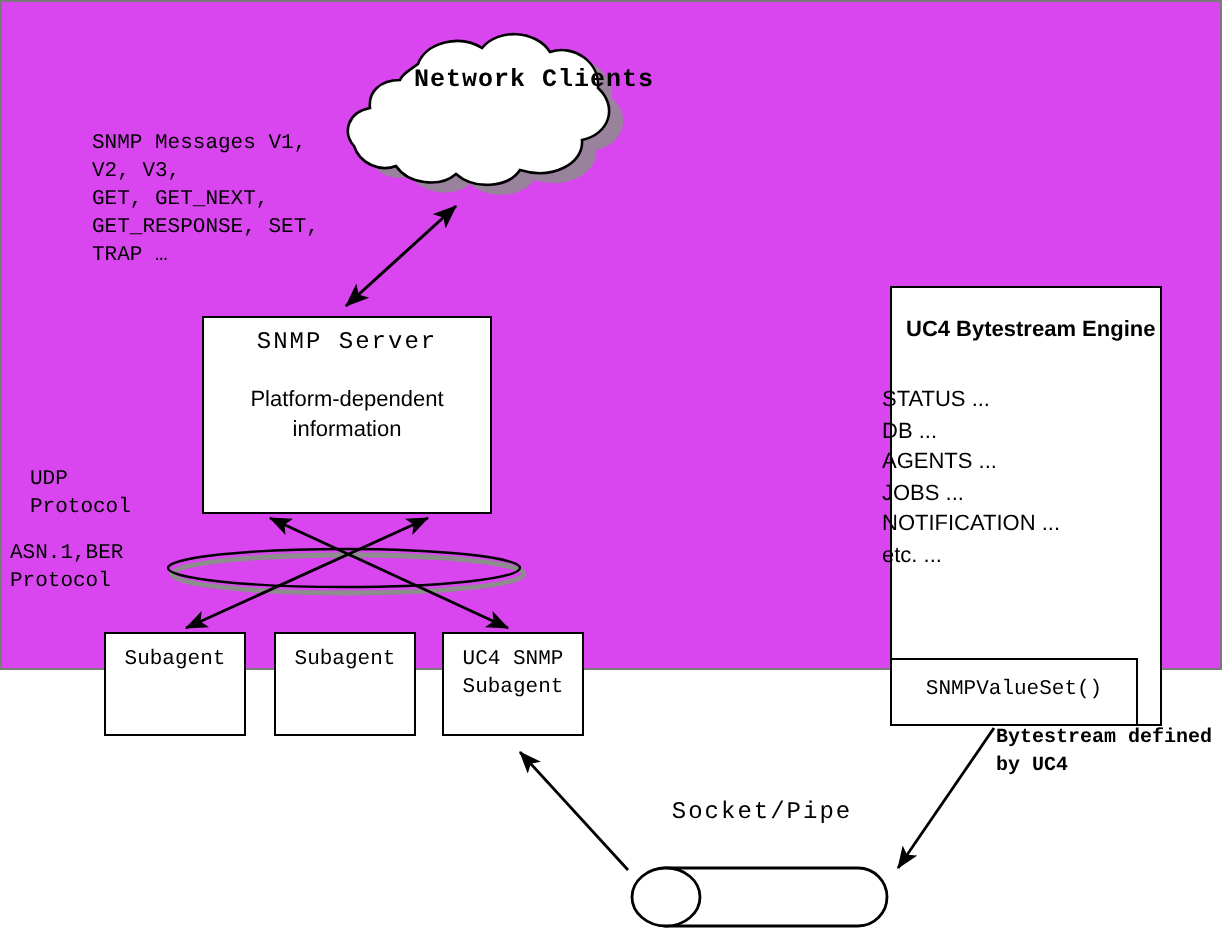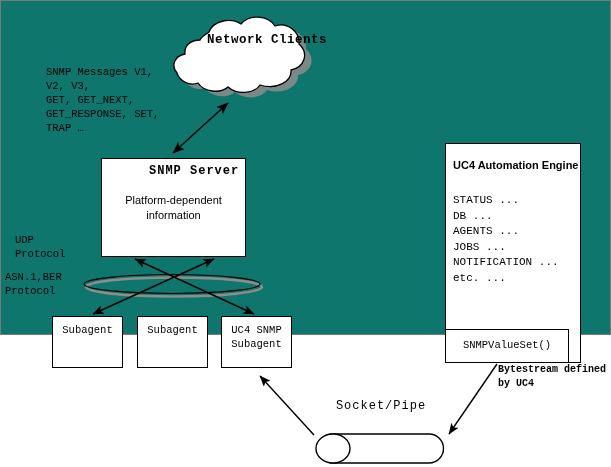--- a/index.html
+++ b/index.html
@@ -2,54 +2,54 @@
 <html><head>
 <meta charset="utf-8">
 <style>
   html,body{margin:0;padding:0;}
   body{
     width:611px;height:467px;
     background:#ffffff;
     font-family:"Liberation Mono","DejaVu Sans Mono",monospace;
     overflow:hidden;
   }
-  #canvas{position:relative;width:611px;height:335px;border:1px solid #7a7a7a;box-sizing:border-box;background:#0f766e;}
+  #canvas{position:relative;width:611px;height:335px;border:1px solid #7a7a7a;box-sizing:border-box;background:#d946ef;}
   .abs{position:absolute;}
   svg.layer{position:absolute;left:0;top:0;width:611px;height:467px;pointer-events:none;}
 
   .mono{font-family:"Liberation Mono","DejaVu Sans Mono",monospace;color:#000;}
   .sans{font-family:"Liberation Sans","DejaVu Sans",sans-serif;color:#000;}
 
   
   #cloud-label{left:196px;top:30px;width:140px;text-align:center;font-size:12.5px;font-weight:bold;line-height:19px;letter-spacing:0.5px;}
 
   
   #snmp-msg-text{left:45px;top:64px;width:150px;font-size:10.5px;line-height:14px;white-space:pre;}
 
   
   #snmp-server-box{left:100px;top:157px;width:145px;height:99px;border:1.5px solid #000;background:#fff;box-sizing:border-box;}
-  #snmp-server-title{left:100px;top:163px;width:145px;font-size:12px;font-weight:bold;letter-spacing:1px;padding-left:48px;}
+  #snmp-server-title{left:100px;top:163px;width:145px;text-align:center;font-size:12px;font-weight:normal;letter-spacing:1px;}
   #platform-info-box{left:110px;top:192px;width:125px;height:36px;background:#fff;box-sizing:border-box;}
   #platform-info-text{position:absolute;left:0;top:0;width:125px;text-align:center;font-size:11px;line-height:15px;}
 
   
   #udp-label{left:14px;top:232px;width:82px;text-align:left;font-size:10.5px;line-height:14px;white-space:pre;}
   #asn-label{left:4px;top:269px;width:92px;text-align:left;font-size:10.5px;line-height:14px;white-space:pre;}
 
   
   .subagent-box{border:1.5px solid #000;background:#fff;box-sizing:border-box;width:71px;height:52px;top:315px;}
   #subagent-box-1{left:51px;}
   #subagent-box-2{left:136px;}
   #subagent-box-3{left:220px;}
   .subagent-label{position:absolute;left:0;top:6px;width:100%;text-align:center;font-size:10.5px;line-height:14px;white-space:pre;}
 
   
   #uc4-engine-box{left:444px;top:142px;width:136px;height:220px;border:1.5px solid #000;background:#fff;box-sizing:border-box;}
   #uc4-engine-title{left:452px;top:158px;width:126px;font-size:11px;font-weight:bold;letter-spacing:0px;}
-  #uc4-engine-items{left:452px;top:192px;width:126px;font-size:11px;line-height:15.5px;white-space:pre;font-family:Liberation Mono, monospace;}
+  #uc4-engine-items{left:440px;top:192px;width:126px;font-size:11px;line-height:15.5px;white-space:pre;}
   #snmpvalueset-box{left:444px;top:328px;width:124px;height:34px;border:1.5px solid #000;background:#fff;box-sizing:border-box;}
   #snmpvalueset-label{position:absolute;left:0;top:9px;width:100%;text-align:center;font-size:10.5px;}
 
   
   #socketpipe-label{left:300px;top:398px;width:160px;text-align:center;font-size:12px;font-weight:normal;letter-spacing:1px;}
 
   
   #bytestream-label{left:497px;top:362px;width:114px;font-size:10px;line-height:14px;white-space:pre;font-weight:bold;}
 </style>
 </head>
@@ -142,21 +142,21 @@
   </div>
   <div class="abs subagent-box" id="subagent-box-2">
     <div class="mono subagent-label">Subagent</div>
   </div>
   <div class="abs subagent-box" id="subagent-box-3">
     <div class="mono subagent-label">UC4 SNMP
 Subagent</div>
   </div>
 
   <div class="abs" id="uc4-engine-box"></div>
-  <div class="abs sans" id="uc4-engine-title">UC4 Automation Engine</div>
+  <div class="abs sans" id="uc4-engine-title">UC4 Bytestream Engine</div>
   <div class="abs sans" id="uc4-engine-items">STATUS ...
 DB ...
 AGENTS ...
 JOBS ...
 NOTIFICATION ...
 etc. ...</div>
   <div class="abs" id="snmpvalueset-box">
     <div class="mono" id="snmpvalueset-label">SNMPValueSet()</div>
   </div>
 

